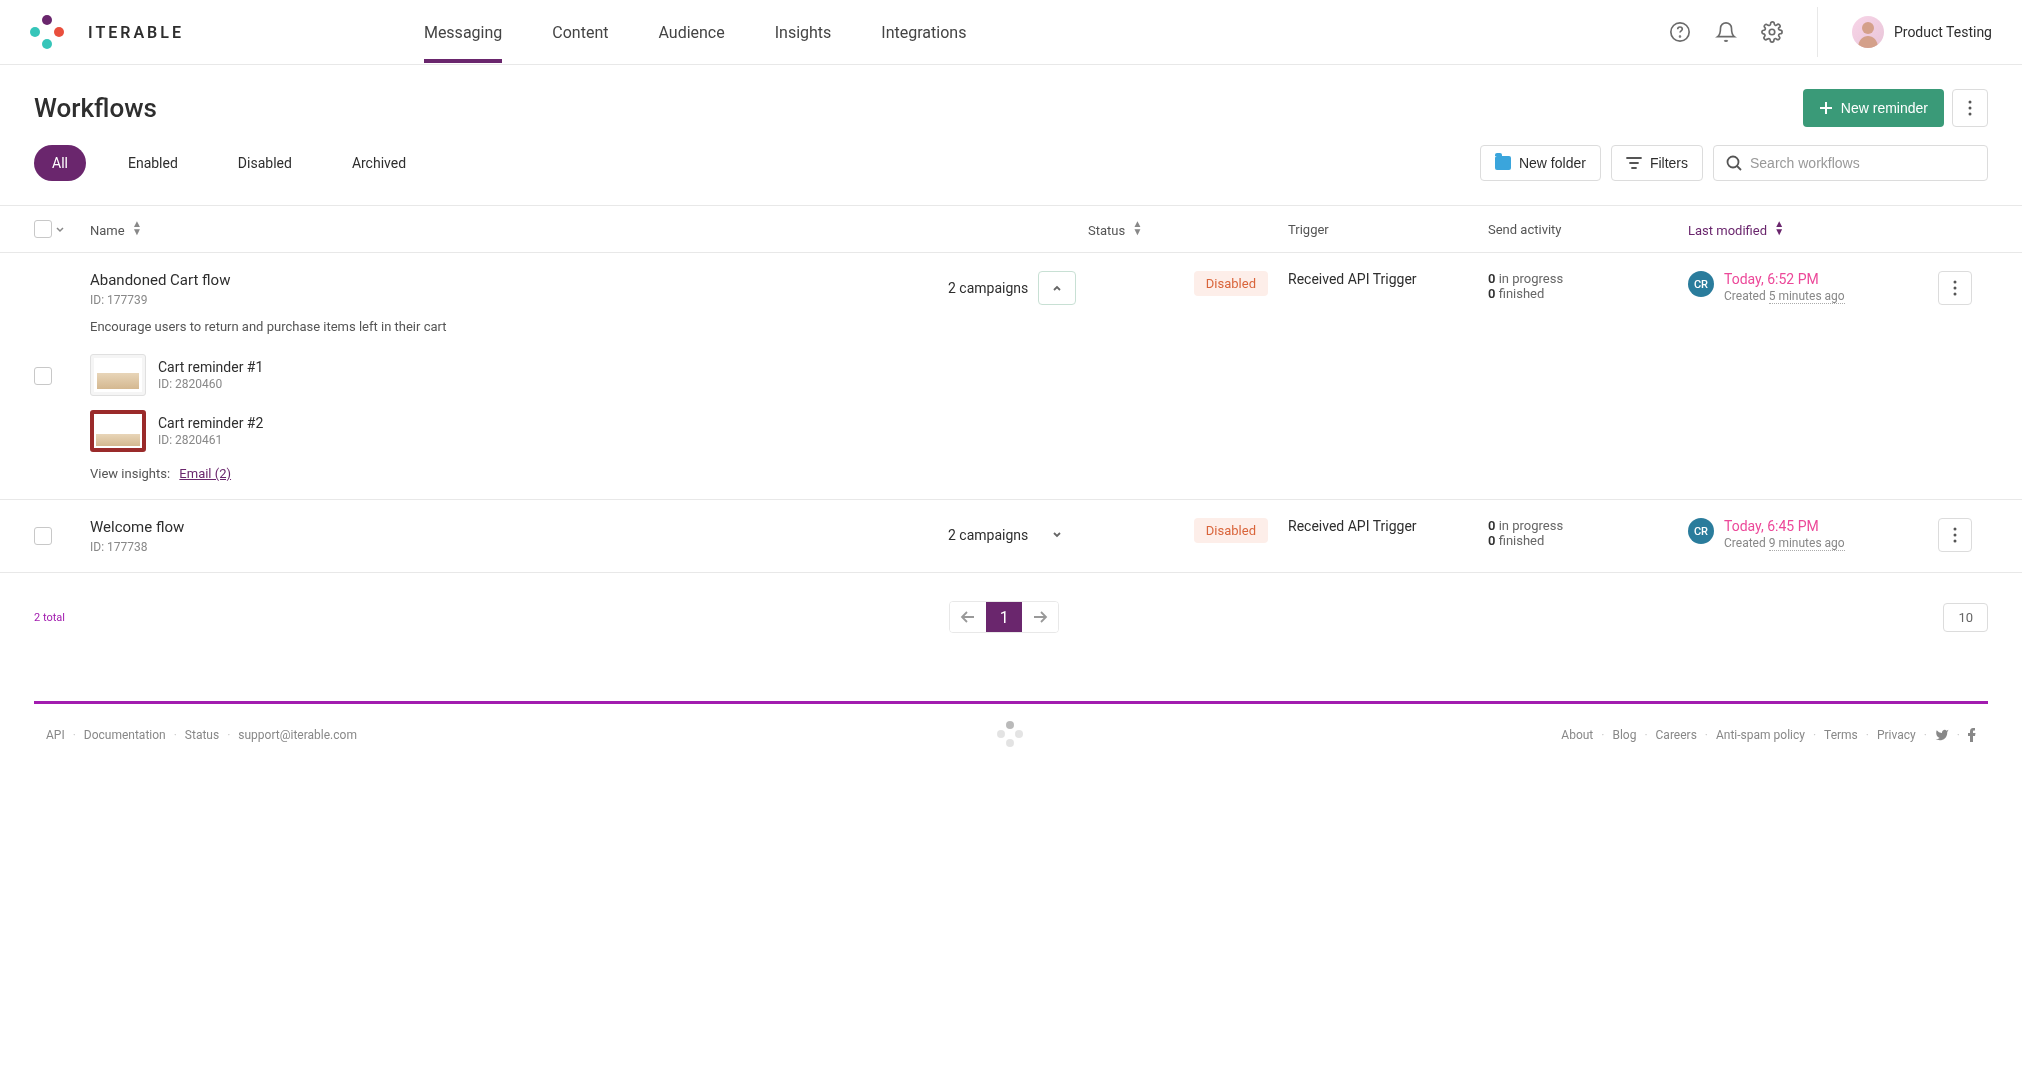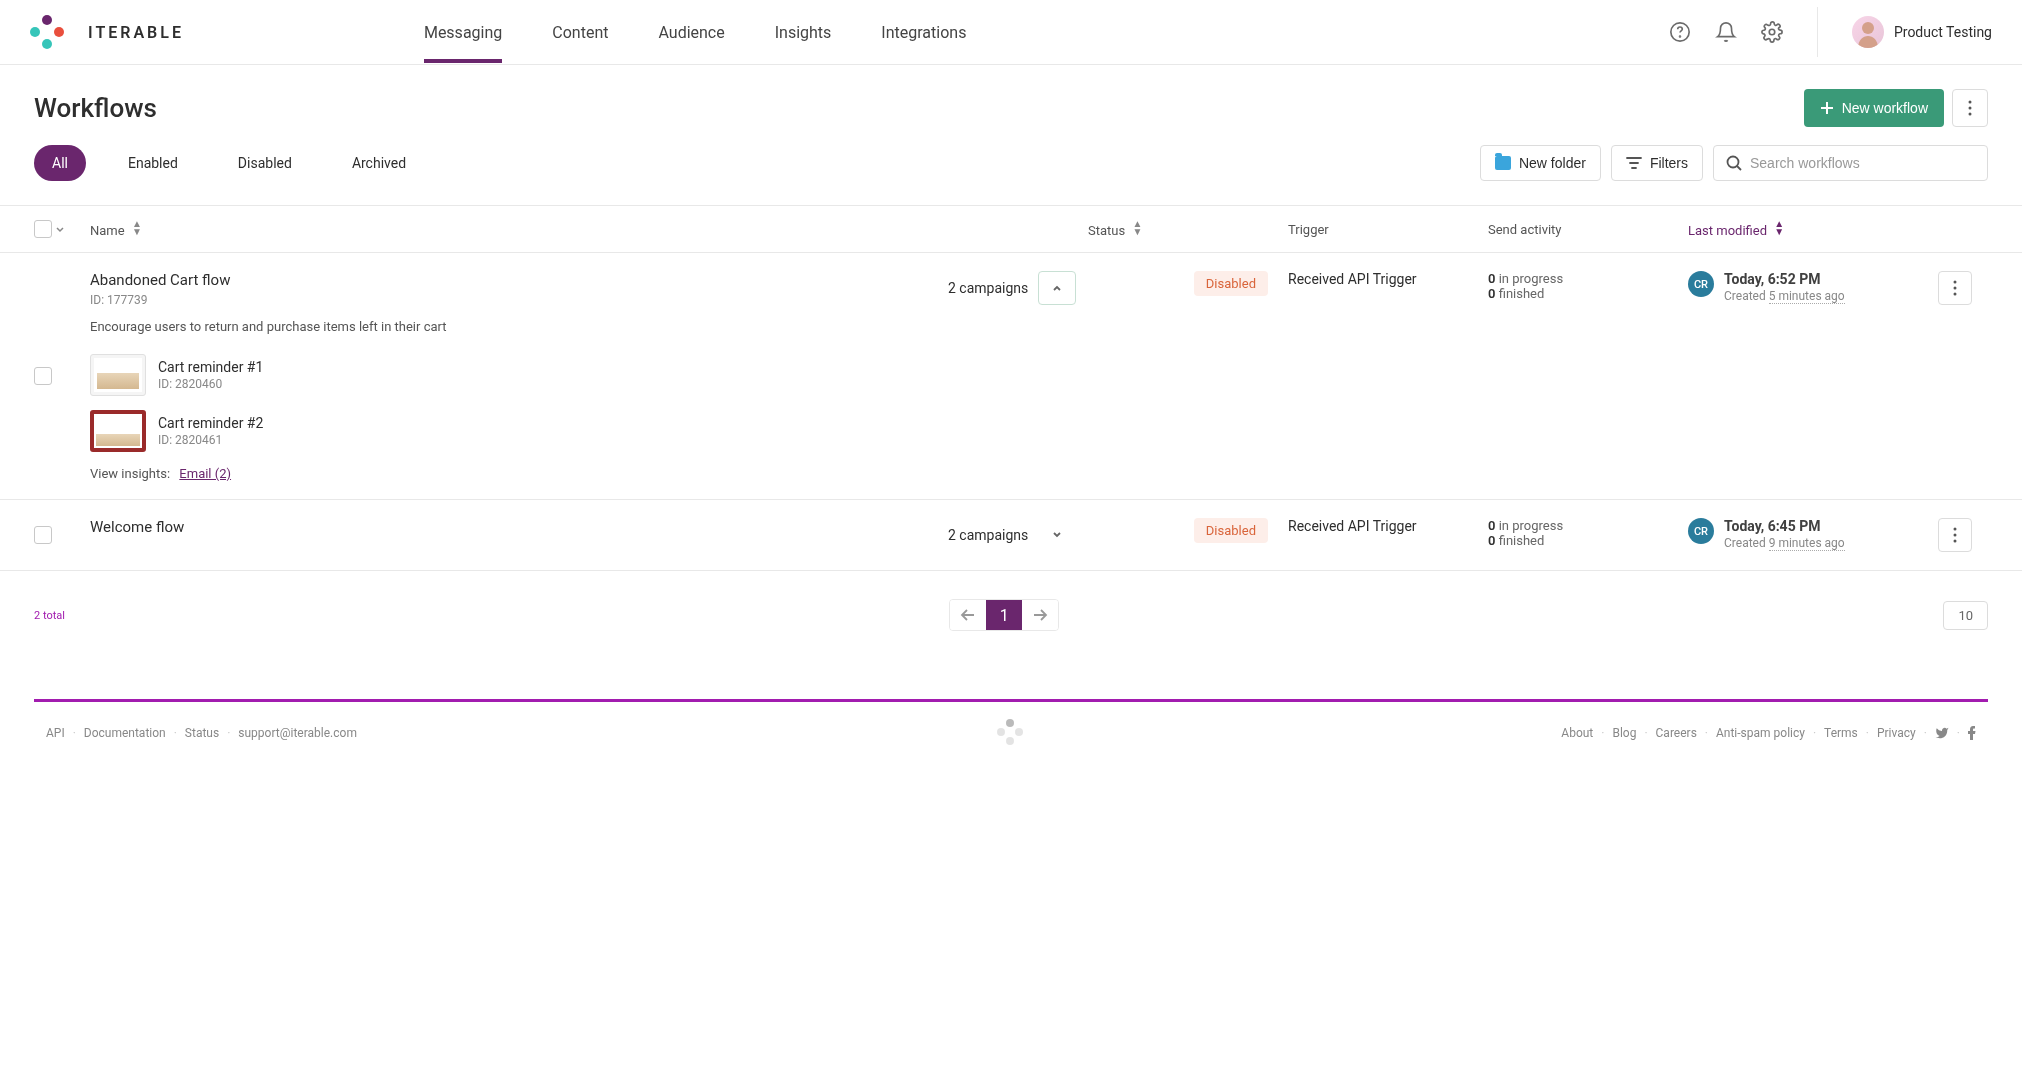--- a/index.html
+++ b/index.html
@@ -60,21 +60,21 @@
 .row-id { font-size: 12px; color: #888; }
 .row-desc { font-size: 13px; color: #555; margin-top: 12px; }
 .campaign-count { display: flex; align-items: center; gap: 10px; font-size: 14px; color: #2e2e2e; }
 .expand-btn { width: 38px; height: 34px; border: 1px solid #c8e0d4; border-radius: 4px; display: flex; align-items: center; justify-content: center; cursor: pointer; background: #fff; }
 .status-badge { display: inline-block; padding: 5px 12px; border-radius: 4px; font-size: 13px; }
 .status-disabled { background: #fdeee9; color: #d9643a; }
 .activity-line { font-size: 13px; color: #666; }
 .activity-line strong { color: #2e2e2e; font-weight: 600; }
 .user-badge { width: 26px; height: 26px; border-radius: 50%; background: #2a7c9c; color: #fff; font-size: 11px; display: flex; align-items: center; justify-content: center; font-weight: 500; }
 .modified-info { display: flex; gap: 10px; align-items: flex-start; }
-.modified-time { font-weight: 700; font-size: 14px; color: #404040; }
+.modified-time { font-weight: 400; font-size: 14px; color: #ec4899; }
 .modified-created { font-size: 12px; color: #888; margin-top: 2px; }
 .modified-created .dotted { border-bottom: 1px dotted #aaa; }
 .row-action-btn { width: 34px; height: 34px; border: 1px solid #dcdcdc; border-radius: 4px; background: #fff; display: flex; align-items: center; justify-content: center; cursor: pointer; }
 
 .campaign-list { margin-top: 20px; }
 .campaign-item { display: flex; align-items: center; gap: 12px; margin-bottom: 14px; }
 .campaign-thumb { width: 56px; height: 42px; border: 1px solid #e0e0e0; border-radius: 3px; background: #f5f5f5; position: relative; overflow: hidden; }
 .thumb-red { border: 4px solid #9a2a2a; }
 .campaign-name { font-size: 14px; color: #2e2e2e; }
 .campaign-id { font-size: 12px; color: #888; margin-top: 2px; }
@@ -153,21 +153,21 @@
   </div>
 </div>
 
 <div class="page-header">
   <h1 class="page-title">Workflows</h1>
   <div class="page-actions">
     <button class="btn-primary">
       <svg width="14" height="14" viewBox="0 0 14 14">
           <path d="M7 1v12M1 7h12" stroke="#fff" stroke-width="2"></path>
         </svg>
-      <span>New workflow</span>
+      <span>New reminder</span>
     </button>
     <button class="btn-icon-only">
       <svg width="4" height="16" viewBox="0 0 4 16">
           <circle cx="2" cy="2" r="1.5" fill="#555"></circle>
           <circle cx="2" cy="8" r="1.5" fill="#555"></circle>
           <circle cx="2" cy="14" r="1.5" fill="#555"></circle>
         </svg>
     </button>
   </div>
 </div>
@@ -296,20 +296,21 @@
     </div>
   </div>
 </div>
 
 <div class="table-row">
   <div class="col-check">
     <div class="checkbox"></div>
   </div>
   <div class="col-name">
     <div class="row-name">Welcome flow</div>
+    <div class="row-id">ID: 177738</div>
   </div>
   <div class="col-status" style="display:flex;align-items:flex-start;gap:18px;justify-content:space-between;padding-right:20px">
     <div style="margin-left:-140px;display:flex;align-items:center;gap:10px">
       <span class="campaign-count">2 campaigns</span>
       <div style="width:38px;height:34px;display:flex;align-items:center;justify-content:center;cursor:pointer">
         <svg width="12" height="12" viewBox="0 0 12 12">
             <path d="M3 4l3 3 3-3" fill="none" stroke="#666" stroke-width="1.8"></path>
           </svg>
       </div>
     </div>

